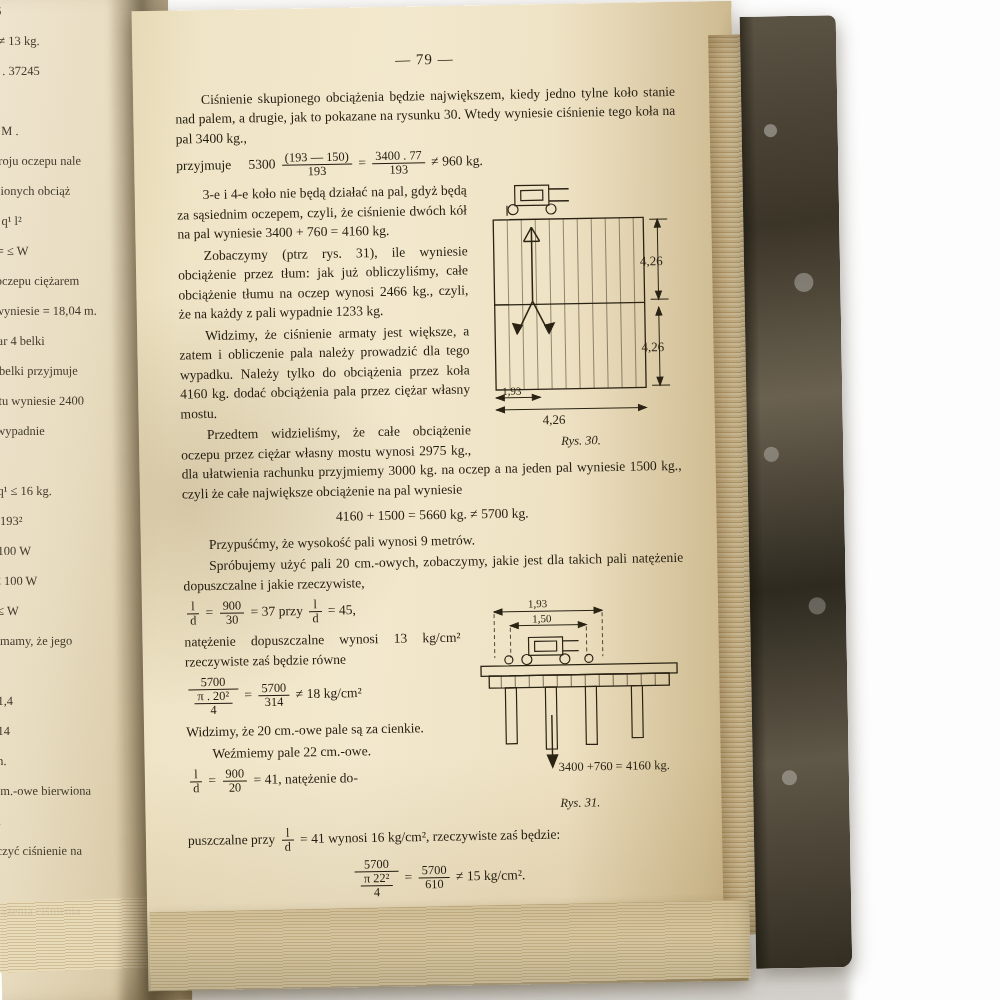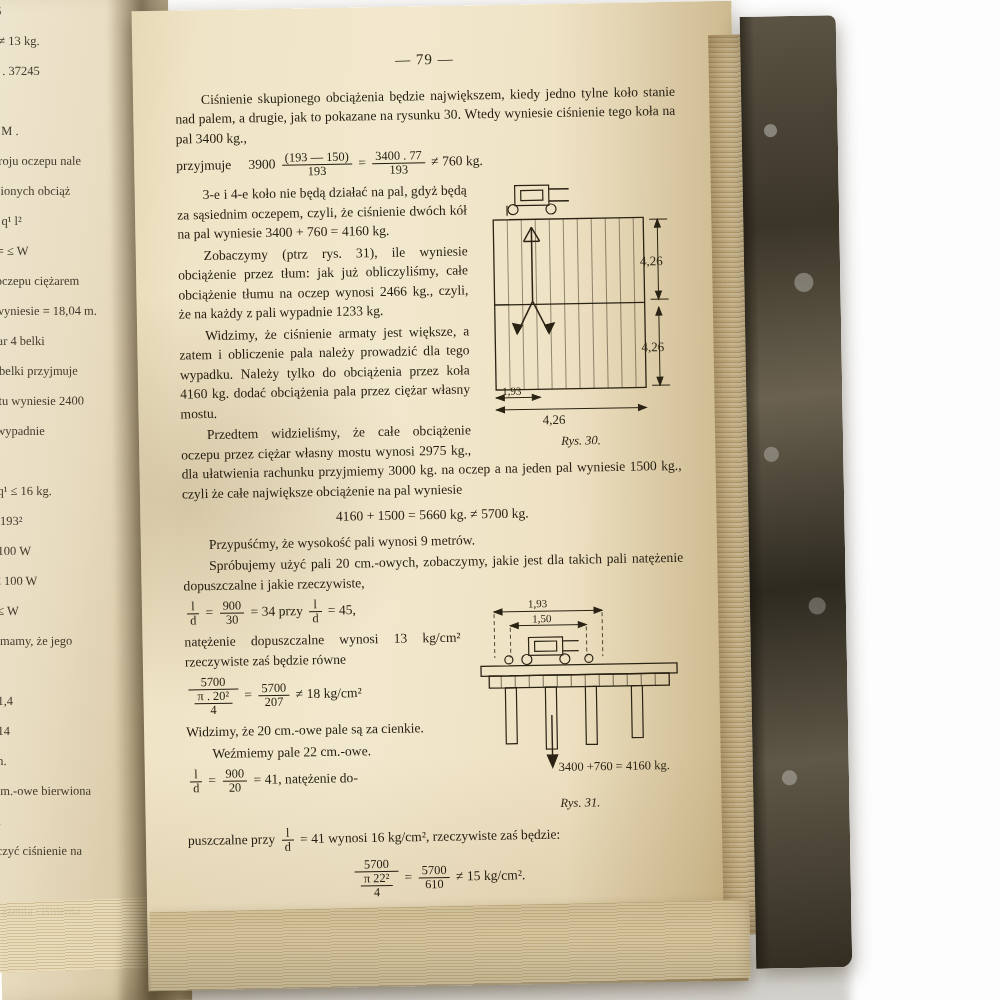--- a/index.html
+++ b/index.html
@@ -318,31 +318,31 @@
 
     <div class="page-content">
 
       <div class="page-number">— 79 —</div>
 
       <p class="para">Ciśnienie skupionego obciążenia będzie największem, kiedy jedno tylne koło stanie nad palem, a drugie, jak to pokazane na rysunku 30. Wtedy wyniesie ciśnienie tego koła na pal 3400 kg.,</p>
 
       <div class="eq-left">
         <span>przyjmuje</span>
         &nbsp;&nbsp;&nbsp;
-        <span>3900</span>
+        <span>5300</span>
         <span class="frac">
           <span class="num">(193 — 150)</span>
           <span class="den">193</span>
         </span>
         =
         <span class="frac">
           <span class="num">3400 . 77</span>
           <span class="den">193</span>
         </span>
-        <span>≠ 760 kg.</span>
+        <span>≠ 960 kg.</span>
       </div>
 
       <div class="fig-float-1">
         <svg width="200" height="252" viewBox="0 0 200 252">
 
           <g class="ink" stroke-width="1.2">
             <rect x="38" y="4" width="34" height="20"></rect>
             <rect x="44" y="9" width="22" height="10"></rect>
             <line x1="72" y1="8" x2="92" y2="8" stroke-width="1.6"></line>
             <line x1="72" y1="20" x2="92" y2="20" stroke-width="1.6"></line>
@@ -491,21 +491,21 @@
       <div class="eq-left">
         <span class="frac">
           <span class="num">l</span>
           <span class="den">d</span>
         </span>
         =
         <span class="frac">
           <span class="num">900</span>
           <span class="den">30</span>
         </span>
-        <span>= 34 przy</span>
+        <span>= 37 przy</span>
         <span class="frac">
           <span class="num">l</span>
           <span class="den">d</span>
         </span>
         <span>= 45,</span>
       </div>
 
       <p class="para noind">natężenie dopuszczalne wynosi 13 kg/cm² rzeczywiste zaś będzie równe</p>
 
       <div class="eq-left">
@@ -514,21 +514,21 @@
           <span class="den">
             <span class="frac">
               <span class="num">π . 20²</span>
               <span class="den">4</span>
             </span>
           </span>
         </span>
         =
         <span class="frac">
           <span class="num">5700</span>
-          <span class="den">207</span>
+          <span class="den">314</span>
         </span>
         <span>≠ 18 kg/cm²</span>
       </div>
 
       <p class="para noind">Widzimy, że 20 cm.-owe pale są za cienkie.</p>
       <p class="para">Weźmiemy pale 22 cm.-owe.</p>
 
       <div class="eq-left">
         <span class="frac">
           <span class="num">l</span>

